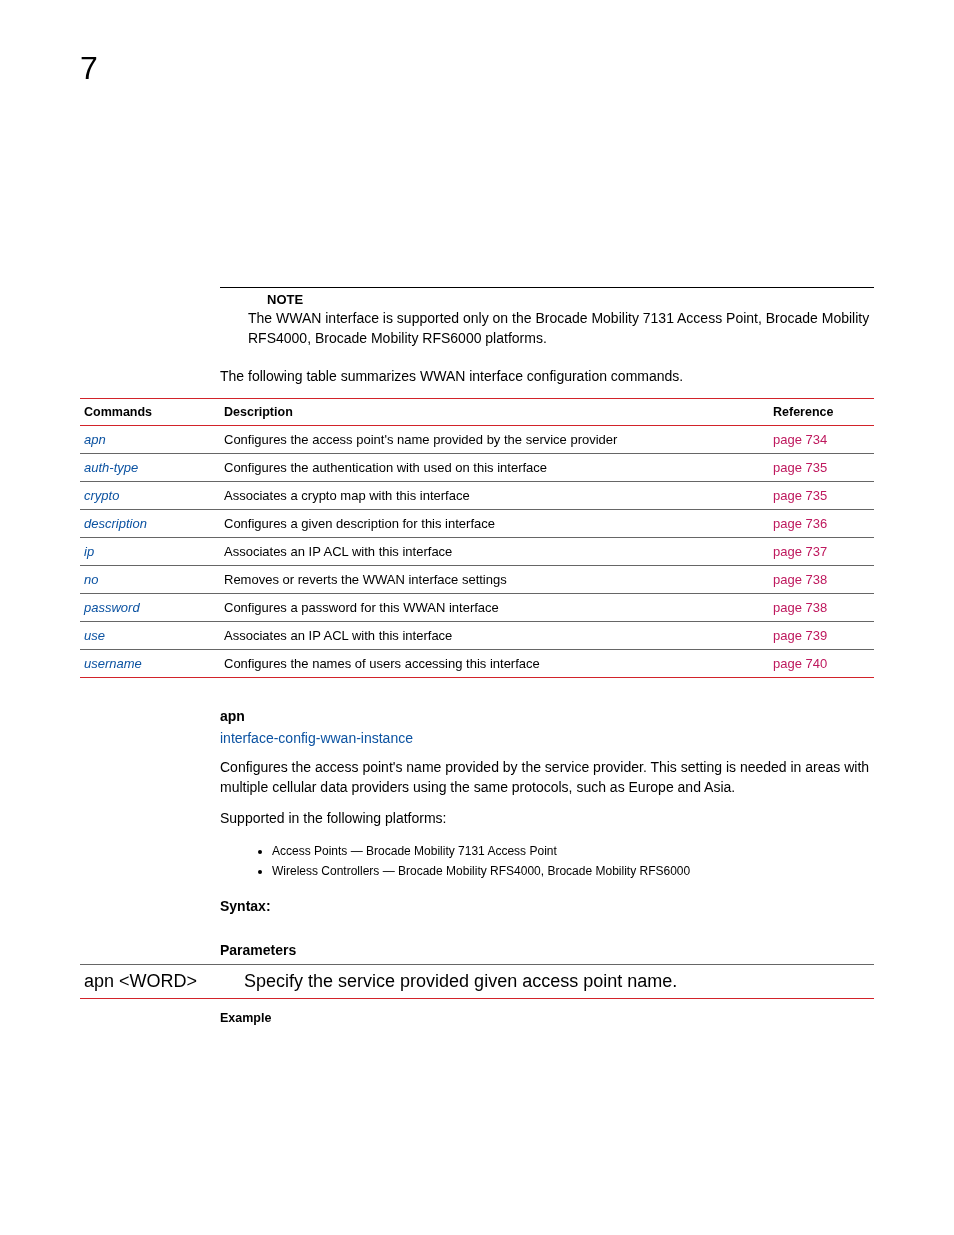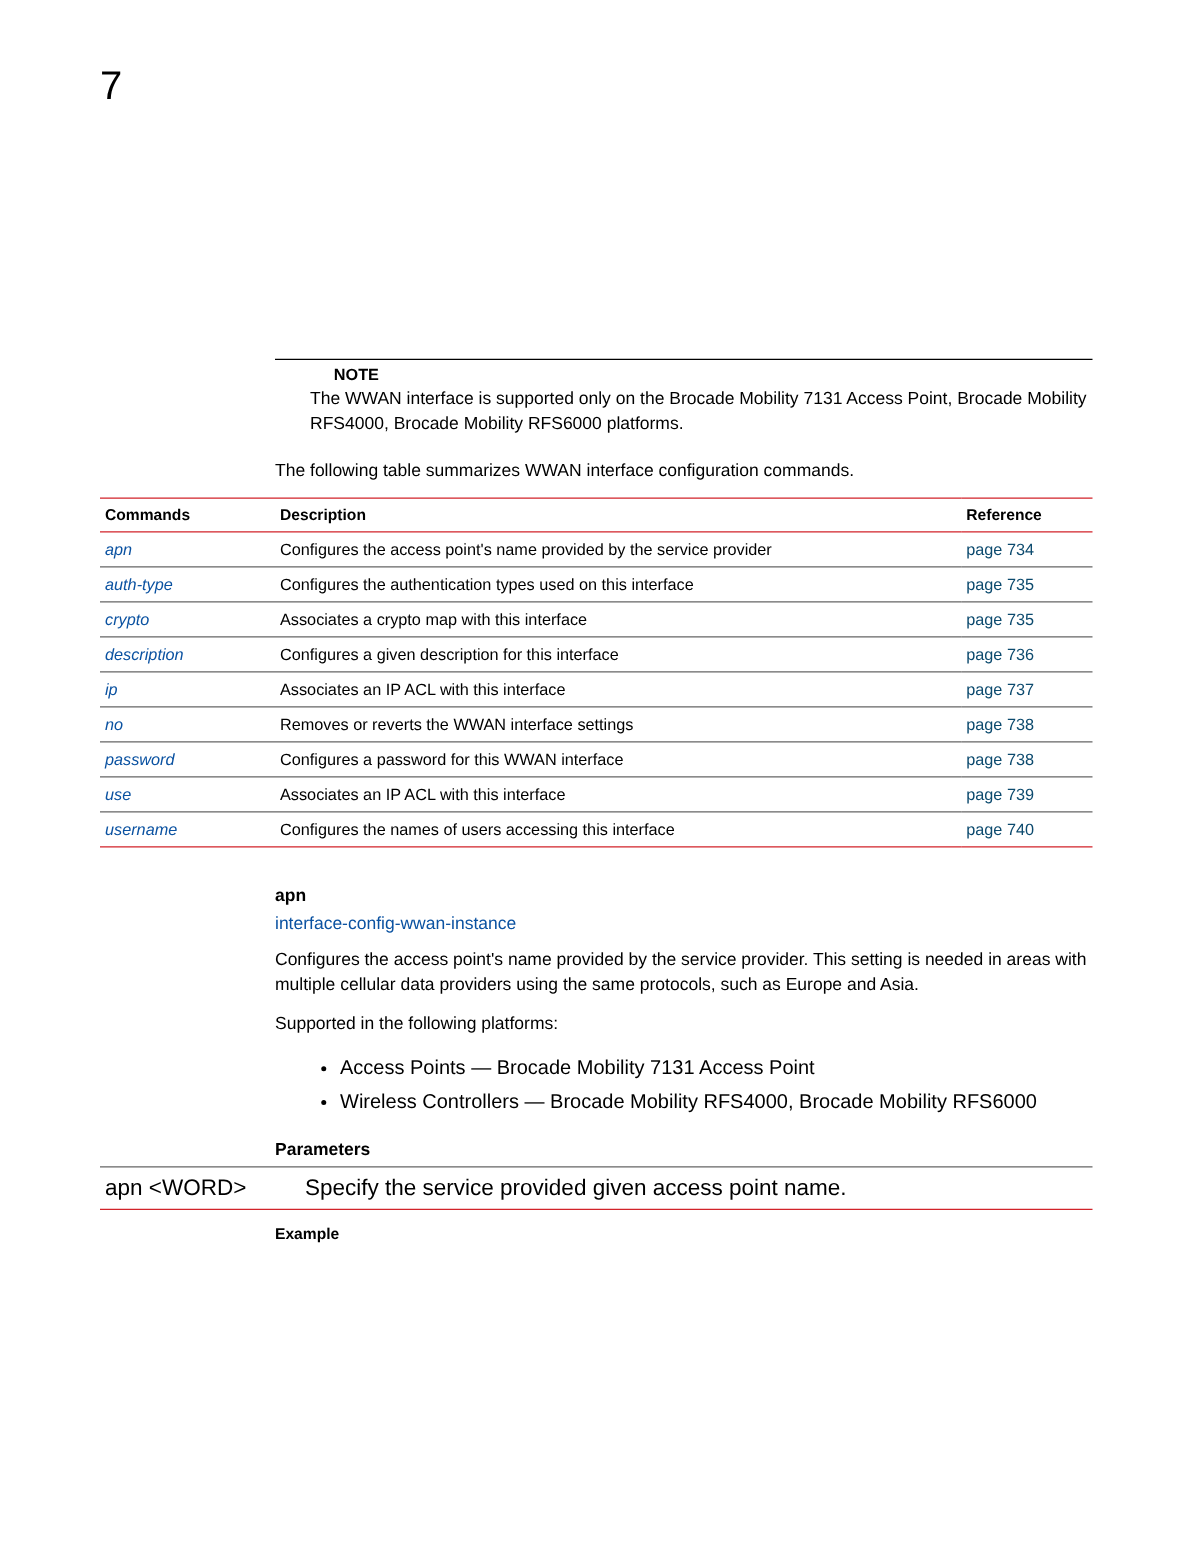--- a/index.html
+++ b/index.html
@@ -66,21 +66,21 @@
       border-bottom: none;
     }
     table.cmds tbody {
       border-bottom: 1.5px solid #d2232a;
     }
     .cmd-link {
       color: #0b52a1;
       font-style: italic;
     }
     .ref-link {
-      color: #0c4a6e;
+      color: #be185d;
     }
     .col-cmd { width: 140px; padding-left: 4px;}
     .col-desc { }
     .col-ref { width: 105px; }
     .section-heading {
       font-size: 14px;
       font-weight: bold;
       margin-top: 30px;
       margin-bottom: 6px;
     }
@@ -93,21 +93,21 @@
     .para {
       font-size: 14px;
       line-height: 1.4;
       margin-bottom: 12px;
     }
     ul.platforms {
       margin-left: 52px;
       margin-bottom: 16px;
     }
     ul.platforms li {
-      font-size: 16px;
+      font-size: 12px;
       line-height: 1.7;
     }
     .subhead {
       font-size: 14px;
       font-weight: bold;
       margin-bottom: 28px;
     }
     table.params {
       width: 100%;
       border-collapse: collapse;
@@ -152,21 +152,21 @@
       </tr>
     </thead>
     <tbody>
       <tr>
         <td class="col-cmd"><span class="cmd-link">apn</span></td>
         <td>Configures the access point's name provided by the service provider</td>
         <td><span class="ref-link">page 734</span></td>
       </tr>
       <tr>
         <td class="col-cmd"><span class="cmd-link">auth-type</span></td>
-        <td>Configures the authentication types used on this interface</td>
+        <td>Configures the authentication with used on this interface</td>
         <td><span class="ref-link">page 735</span></td>
       </tr>
       <tr>
         <td class="col-cmd"><span class="cmd-link">crypto</span></td>
         <td>Associates a crypto map with this interface</td>
         <td><span class="ref-link">page 735</span></td>
       </tr>
       <tr>
         <td class="col-cmd"><span class="cmd-link">description</span></td>
         <td>Configures a given description for this interface</td>
@@ -203,20 +203,21 @@
 
 <div class="content-block">
   <div class="section-heading">apn</div>
   <span class="subsection-link">interface-config-wwan-instance</span>
   <div class="para">Configures the access point's name provided by the service provider. This setting is needed in areas with multiple cellular data providers using the same protocols, such as Europe and Asia.</div>
   <div class="para">Supported in the following platforms:</div>
   <ul class="platforms">
     <li>Access Points — Brocade Mobility 7131 Access Point</li>
     <li>Wireless Controllers — Brocade Mobility RFS4000, Brocade Mobility RFS6000</li>
   </ul>
+  <div class="subhead">Syntax:</div>
   <div class="subhead" style="margin-bottom:0">Parameters</div>
 </div>
 
 <table class="params">
   <tbody>
     <tr>
       <td class="pcol">apn &lt;WORD&gt;</td>
       <td>Specify the service provided given access point name.</td>
     </tr>
   </tbody>

